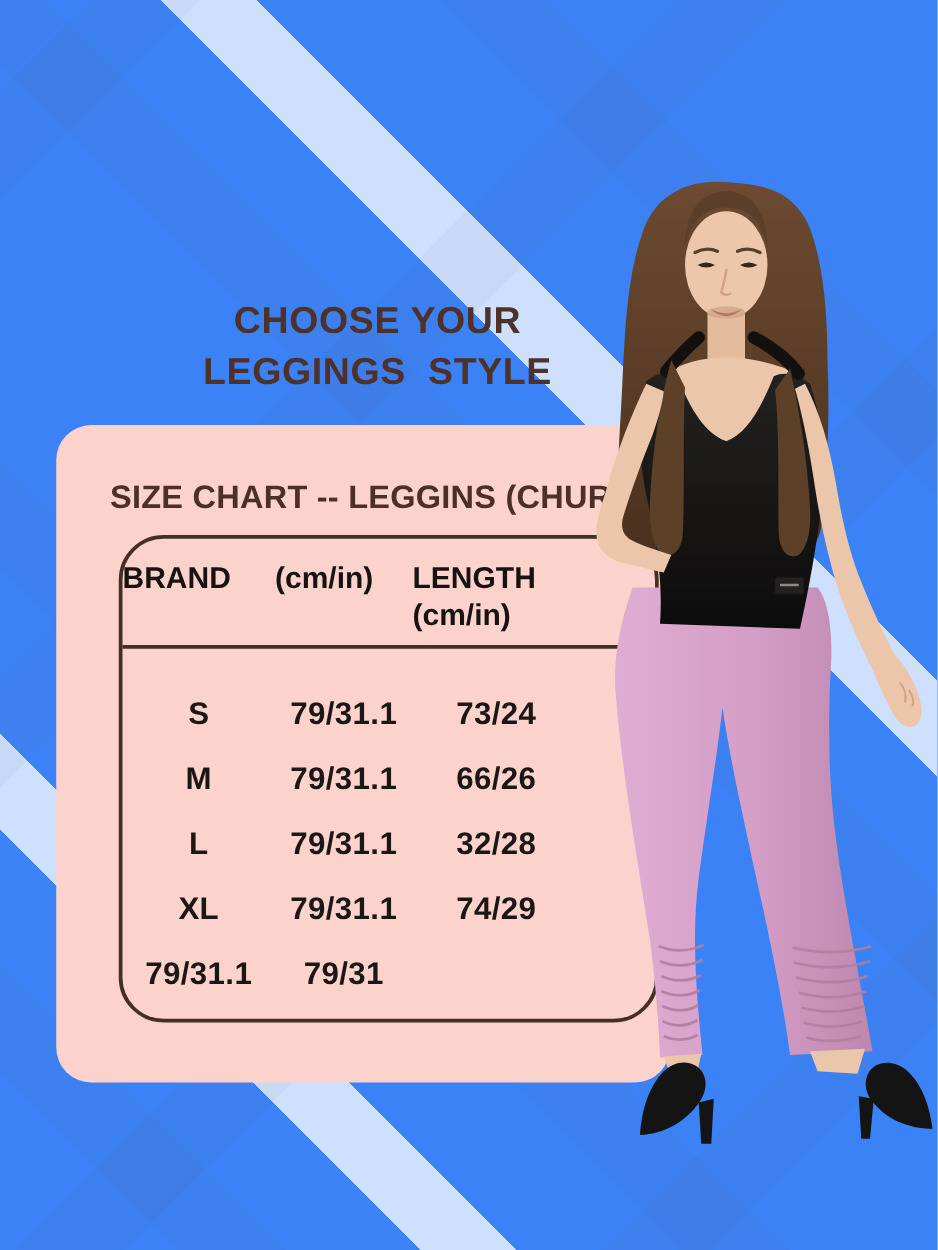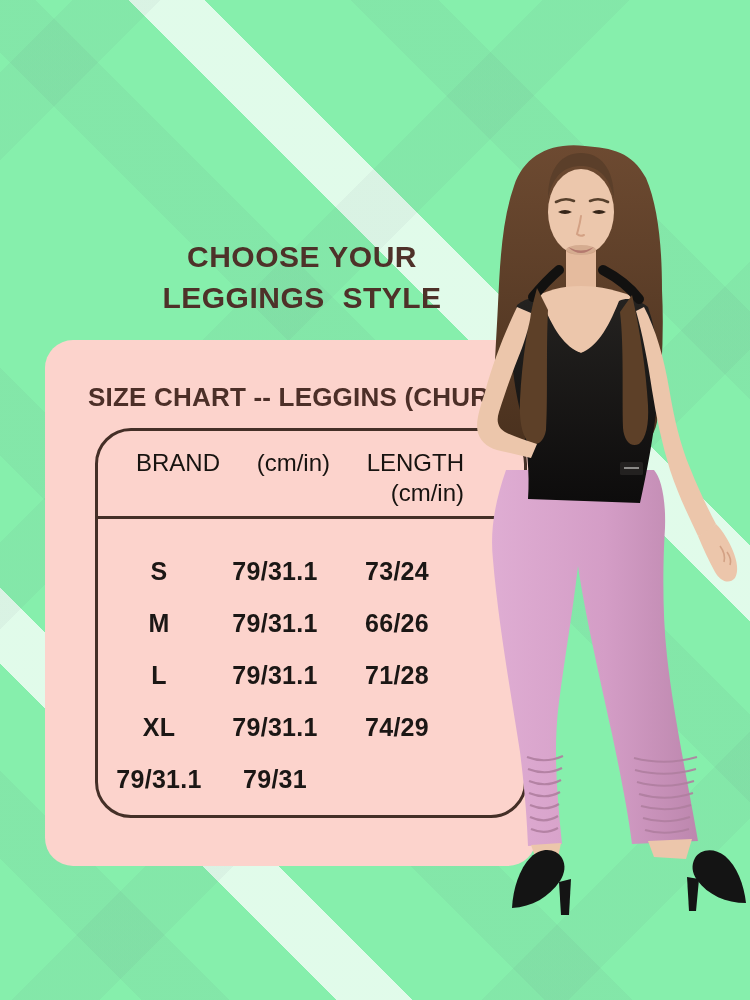--- a/index.html
+++ b/index.html
@@ -1,17 +1,17 @@
 <!DOCTYPE html>
 <html><head>
 <meta charset="utf-8">
 <style>
   html,body{margin:0;padding:0;}
   body{font-family:"Liberation Sans", sans-serif;}
-  .stage{position:relative;width:750px;height:1000px;overflow:hidden;background:#86efac;}
+  .stage{position:relative;width:750px;height:1000px;overflow:hidden;background:#3b82f6;}
 
   
   .bg-pattern{
     position:absolute;inset:0;
     background-image:
       repeating-linear-gradient(45deg,  rgba(0,0,0,0) 0 100px, rgba(88,88,112,0.055) 100px 162px, rgba(0,0,0,0) 162px 285px),
       repeating-linear-gradient(-45deg, rgba(0,0,0,0) 0 128px, rgba(88,88,112,0.05) 128px 190px, rgba(0,0,0,0) 190px 332px),
       repeating-linear-gradient(45deg,  rgba(255,255,255,0) 0 238px, rgba(255,255,255,0.75) 238px 292px, rgba(255,255,255,0) 292px 560px);
   }
 
@@ -33,21 +33,21 @@
   }
   .size-table{
     position:absolute;left:50px;top:88px;width:432px;height:390px;
     border:3px solid #442f27;border-radius:36px;box-sizing:border-box;
   }
   .thead{
     display:grid;grid-template-columns:122px 110px 134px;
     padding-top:17px;height:68px;
     border-bottom:3px solid #442f27;
   }
-  .th{ text-align:right;color:#171310;font-size:24px;font-weight:normal;line-height:30px;}
+  .th{ text-align:left;color:#171310;font-size:24px;font-weight:bold;line-height:30px;}
   .th span{display:block;}
   .tbody{padding-top:26px;}
   .tr{display:grid;grid-template-columns:122px 110px 134px;height:52px;align-items:center;}
   .td{text-align:center;color:#1b1715;font-size:25px;font-weight:bold;letter-spacing:.3px;}
 
   .model{position:absolute;left:440px;top:120px;width:310px;height:870px;}
 </style>
 </head>
 <body>
 
@@ -79,21 +79,21 @@
           <div class="td">73/24</div>
         </div>
         <div class="tr">
           <div class="td">M</div>
           <div class="td">79/31.1</div>
           <div class="td">66/26</div>
         </div>
         <div class="tr">
           <div class="td">L</div>
           <div class="td">79/31.1</div>
-          <div class="td">71/28</div>
+          <div class="td">32/28</div>
         </div>
         <div class="tr">
           <div class="td">XL</div>
           <div class="td">79/31.1</div>
           <div class="td">74/29</div>
         </div>
         <div class="tr">
           <div class="td">79/31.1</div>
           <div class="td">79/31</div>
         </div>

